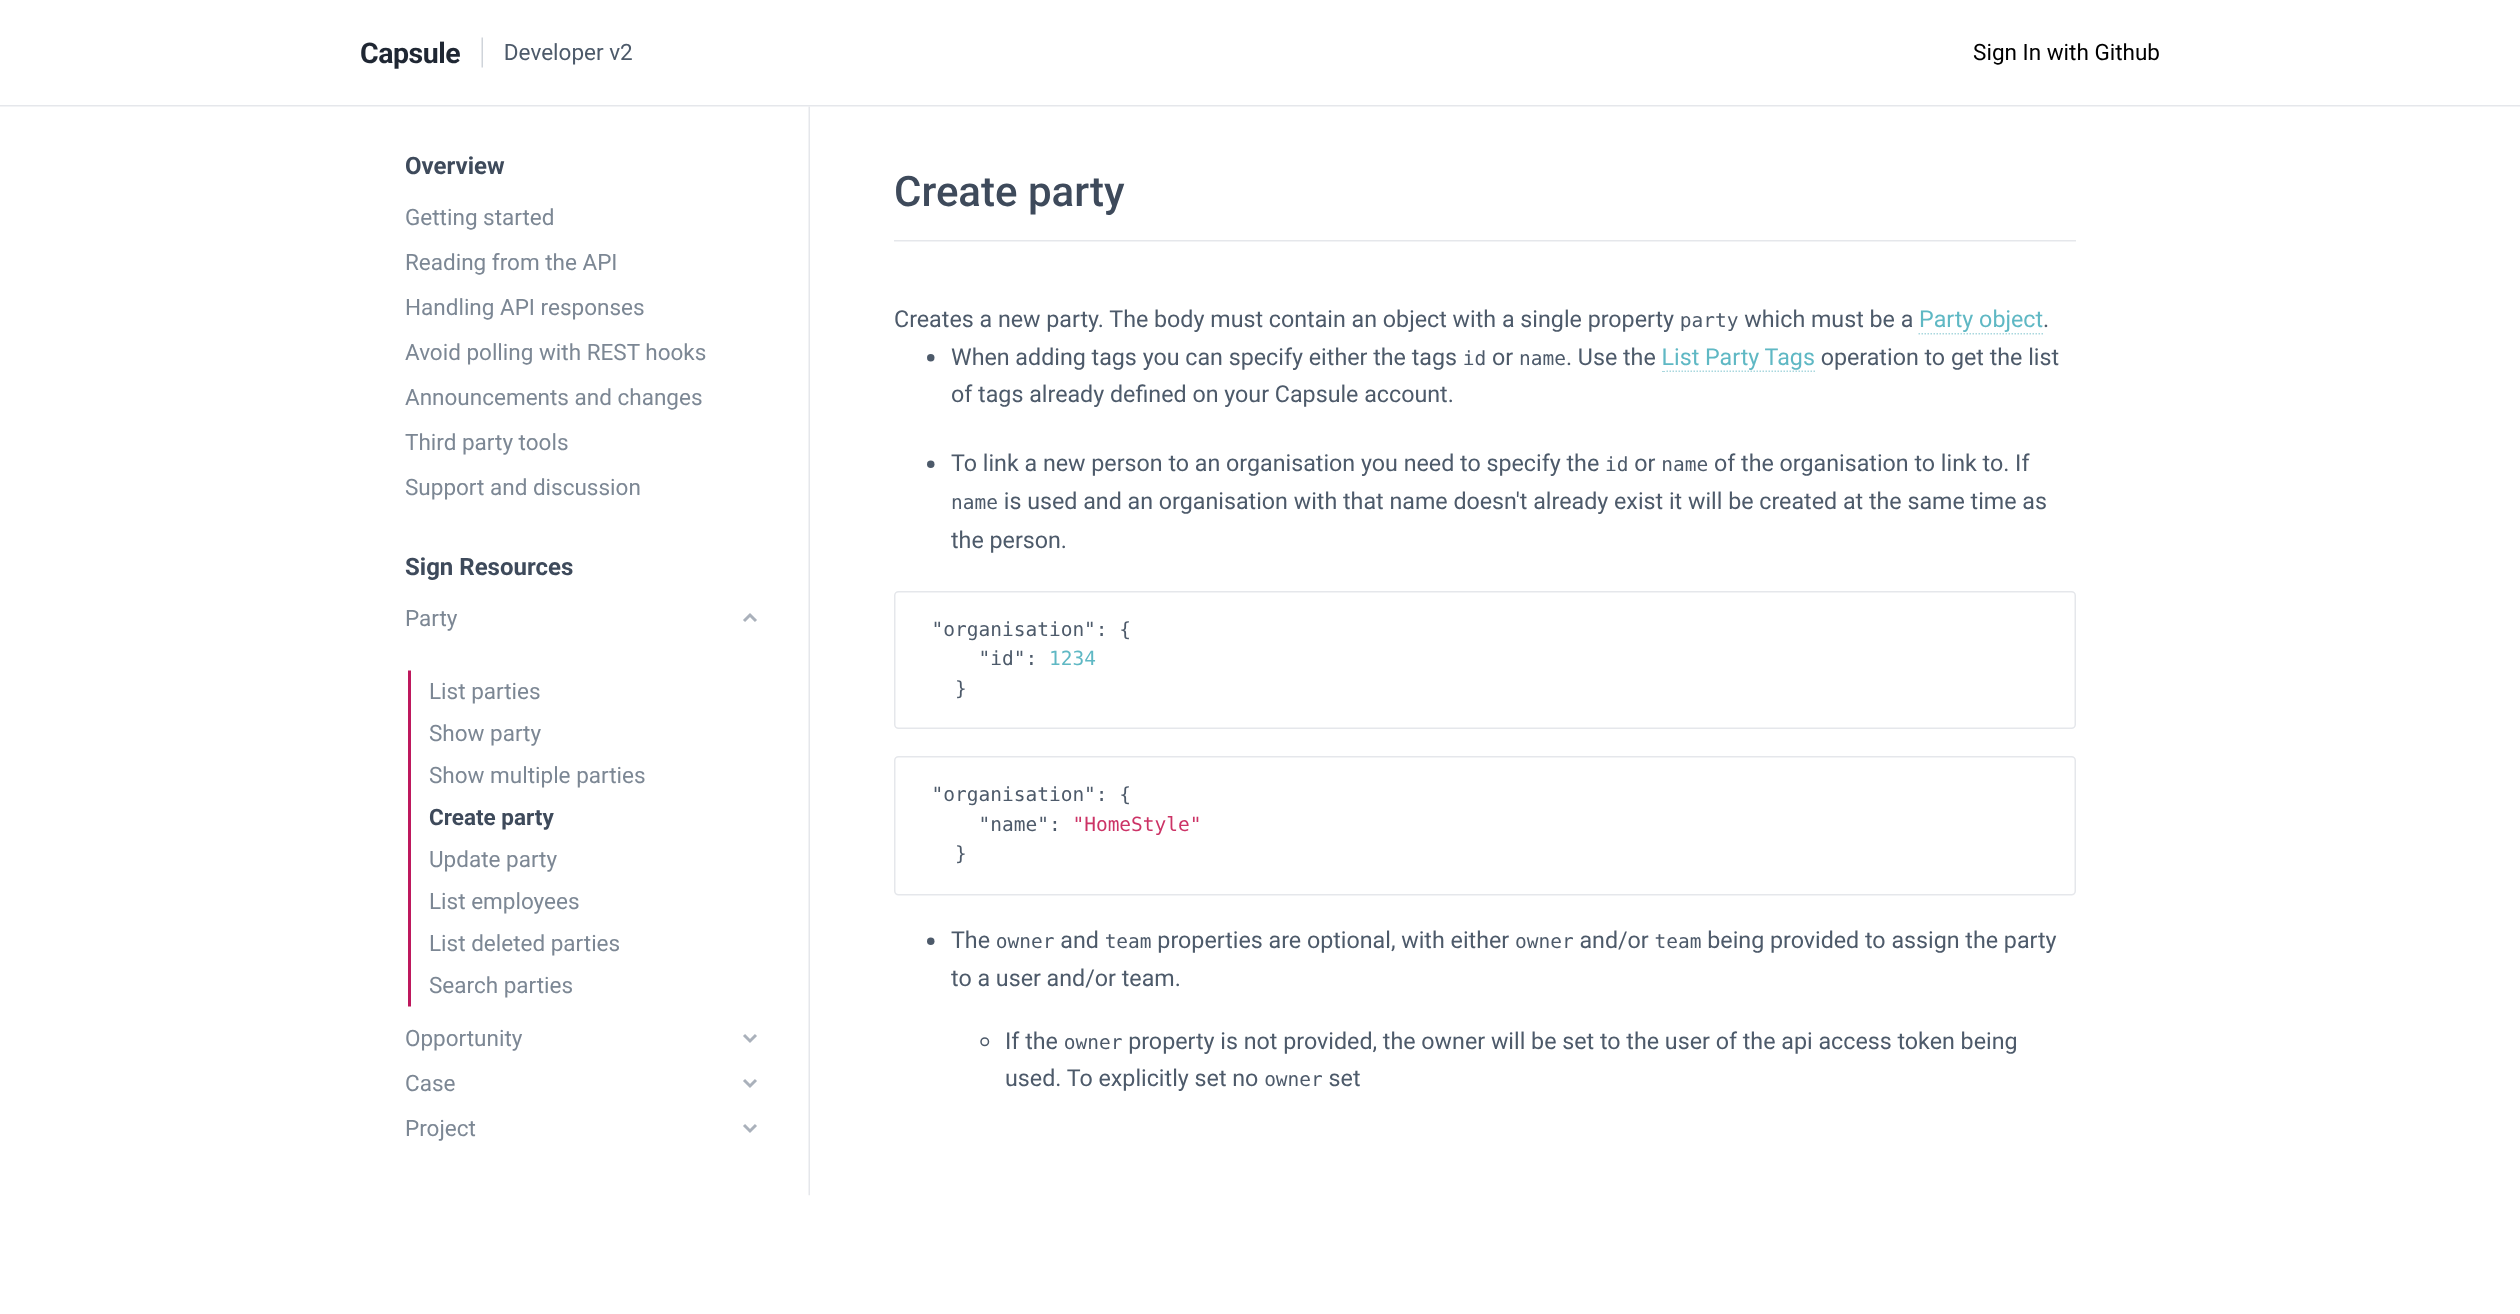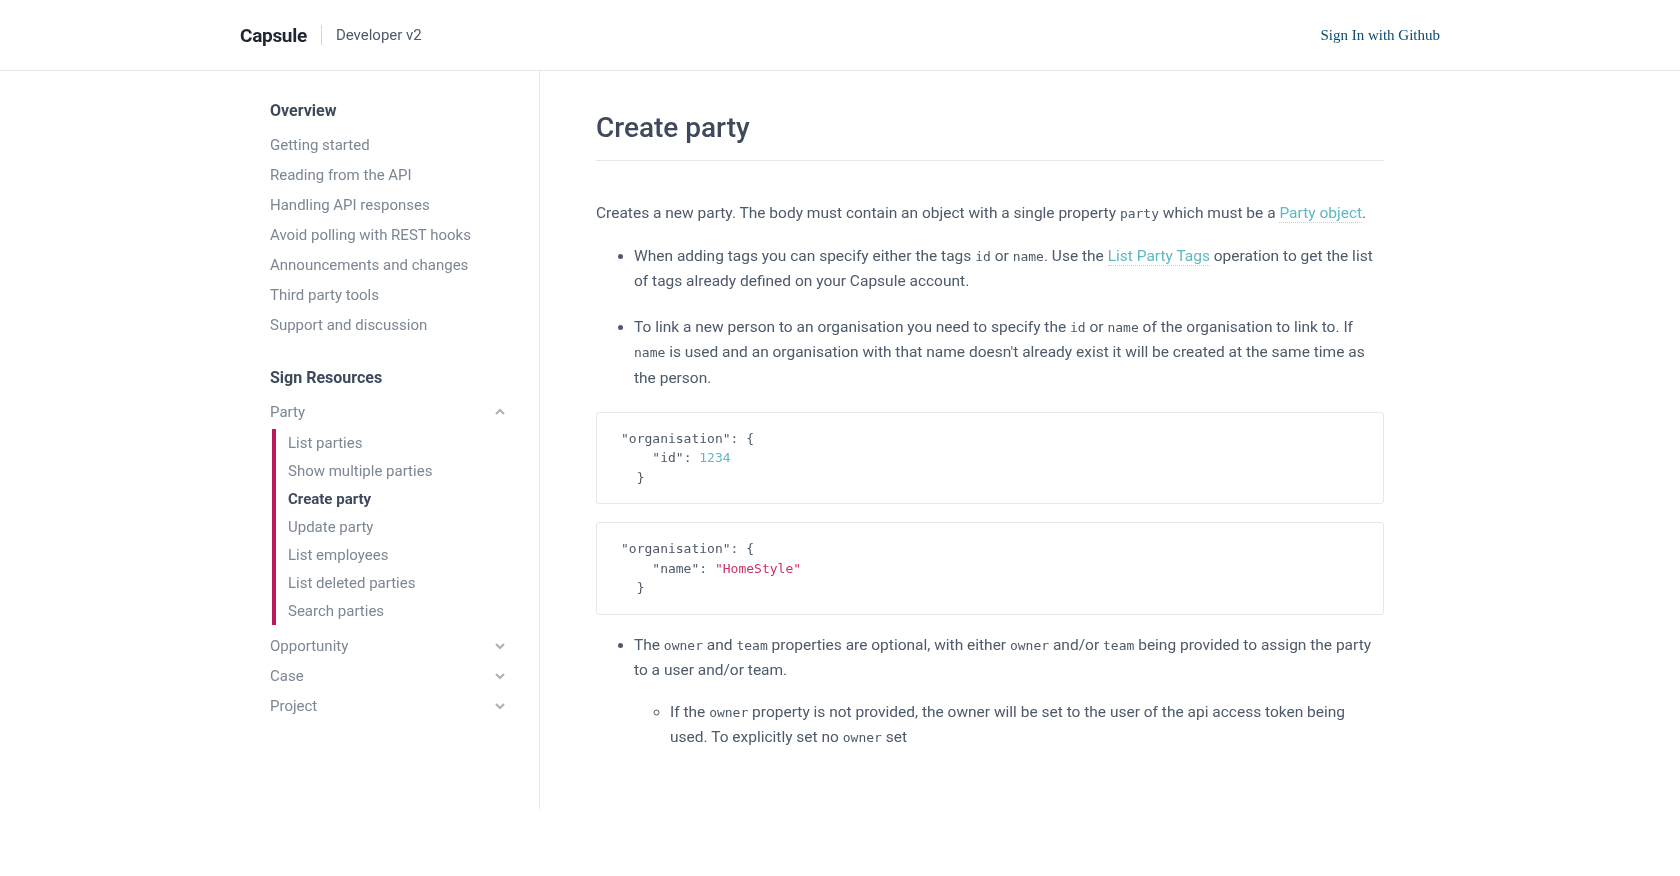--- a/index.html
+++ b/index.html
@@ -39,25 +39,24 @@
   .brand-divider {
     width: 1px;
     height: 20px;
     background: #cfd4da;
   }
   .brand-sub {
     color: #4d5a6a;
     font-size: 15px;
   }
   .signin {
-    color: #0c4a6e;
+    color: #000000;
     font-size: 15px;
     text-decoration: none;
     cursor: pointer;
-    font-family: Liberation Serif, serif;
   }
   .layout {
     max-width: 1200px;
     margin: 0 auto;
     display: flex;
   }
   .sidebar {
     width: 300px;
     border-right: 1px solid #e5e7eb;
     padding: 30px 30px 30px 30px;
@@ -77,24 +76,24 @@
     font-size: 15px;
     padding: 6px 0;
     cursor: pointer;
     display: flex;
     align-items: center;
     justify-content: space-between;
   }
   .nav-item.expandable { padding-right: 4px; }
   .sub-list {
     list-style: none;
-    border-left: 4px solid #be185d;
+    border-left: 2px solid #be185d;
     margin-left: 2px;
     padding-left: 12px;
-    margin-top: 2px;
+    margin-top: 20px;
     margin-bottom: 6px;
   }
   .sub-item {
     color: #7c8794;
     font-size: 15px;
     padding: 5px 0;
     cursor: pointer;
   }
   .sub-item.active {
     font-weight: 700;
@@ -119,21 +118,20 @@
     font-weight: 500;
     color: #3e4a5b;
     padding-bottom: 16px;
     border-bottom: 1px solid #e5e7eb;
     margin-bottom: 40px;
   }
   .content p {
     color: #4d5a6a;
     font-size: 15.5px;
     line-height: 1.6;
-    margin-bottom: 18px;
   }
   .content code.inline {
     font-family: ui-monospace, SFMono-Regular, Menlo, Consolas, monospace;
     font-size: 13px;
     color: #4d5a6a;
   }
   .link {
     color: #5fb8c4;
     border-bottom: 1px dotted #a9d7de;
     cursor: pointer;
@@ -210,20 +208,21 @@
         <span>Party</span>
         <span class="chevron">
             <svg viewBox="0 0 10 10">
               <path d="M1 7 L5 3 L9 7"></path>
             </svg>
           </span>
       </li>
       <li>
         <ul class="sub-list">
           <li class="sub-item">List parties</li>
+          <li class="sub-item">Show party</li>
           <li class="sub-item">Show multiple parties</li>
           <li class="sub-item active">Create party</li>
           <li class="sub-item">Update party</li>
           <li class="sub-item">List employees</li>
           <li class="sub-item">List deleted parties</li>
           <li class="sub-item">Search parties</li>
         </ul>
       </li>
       <li class="nav-item expandable">
         <span>Opportunity</span>

